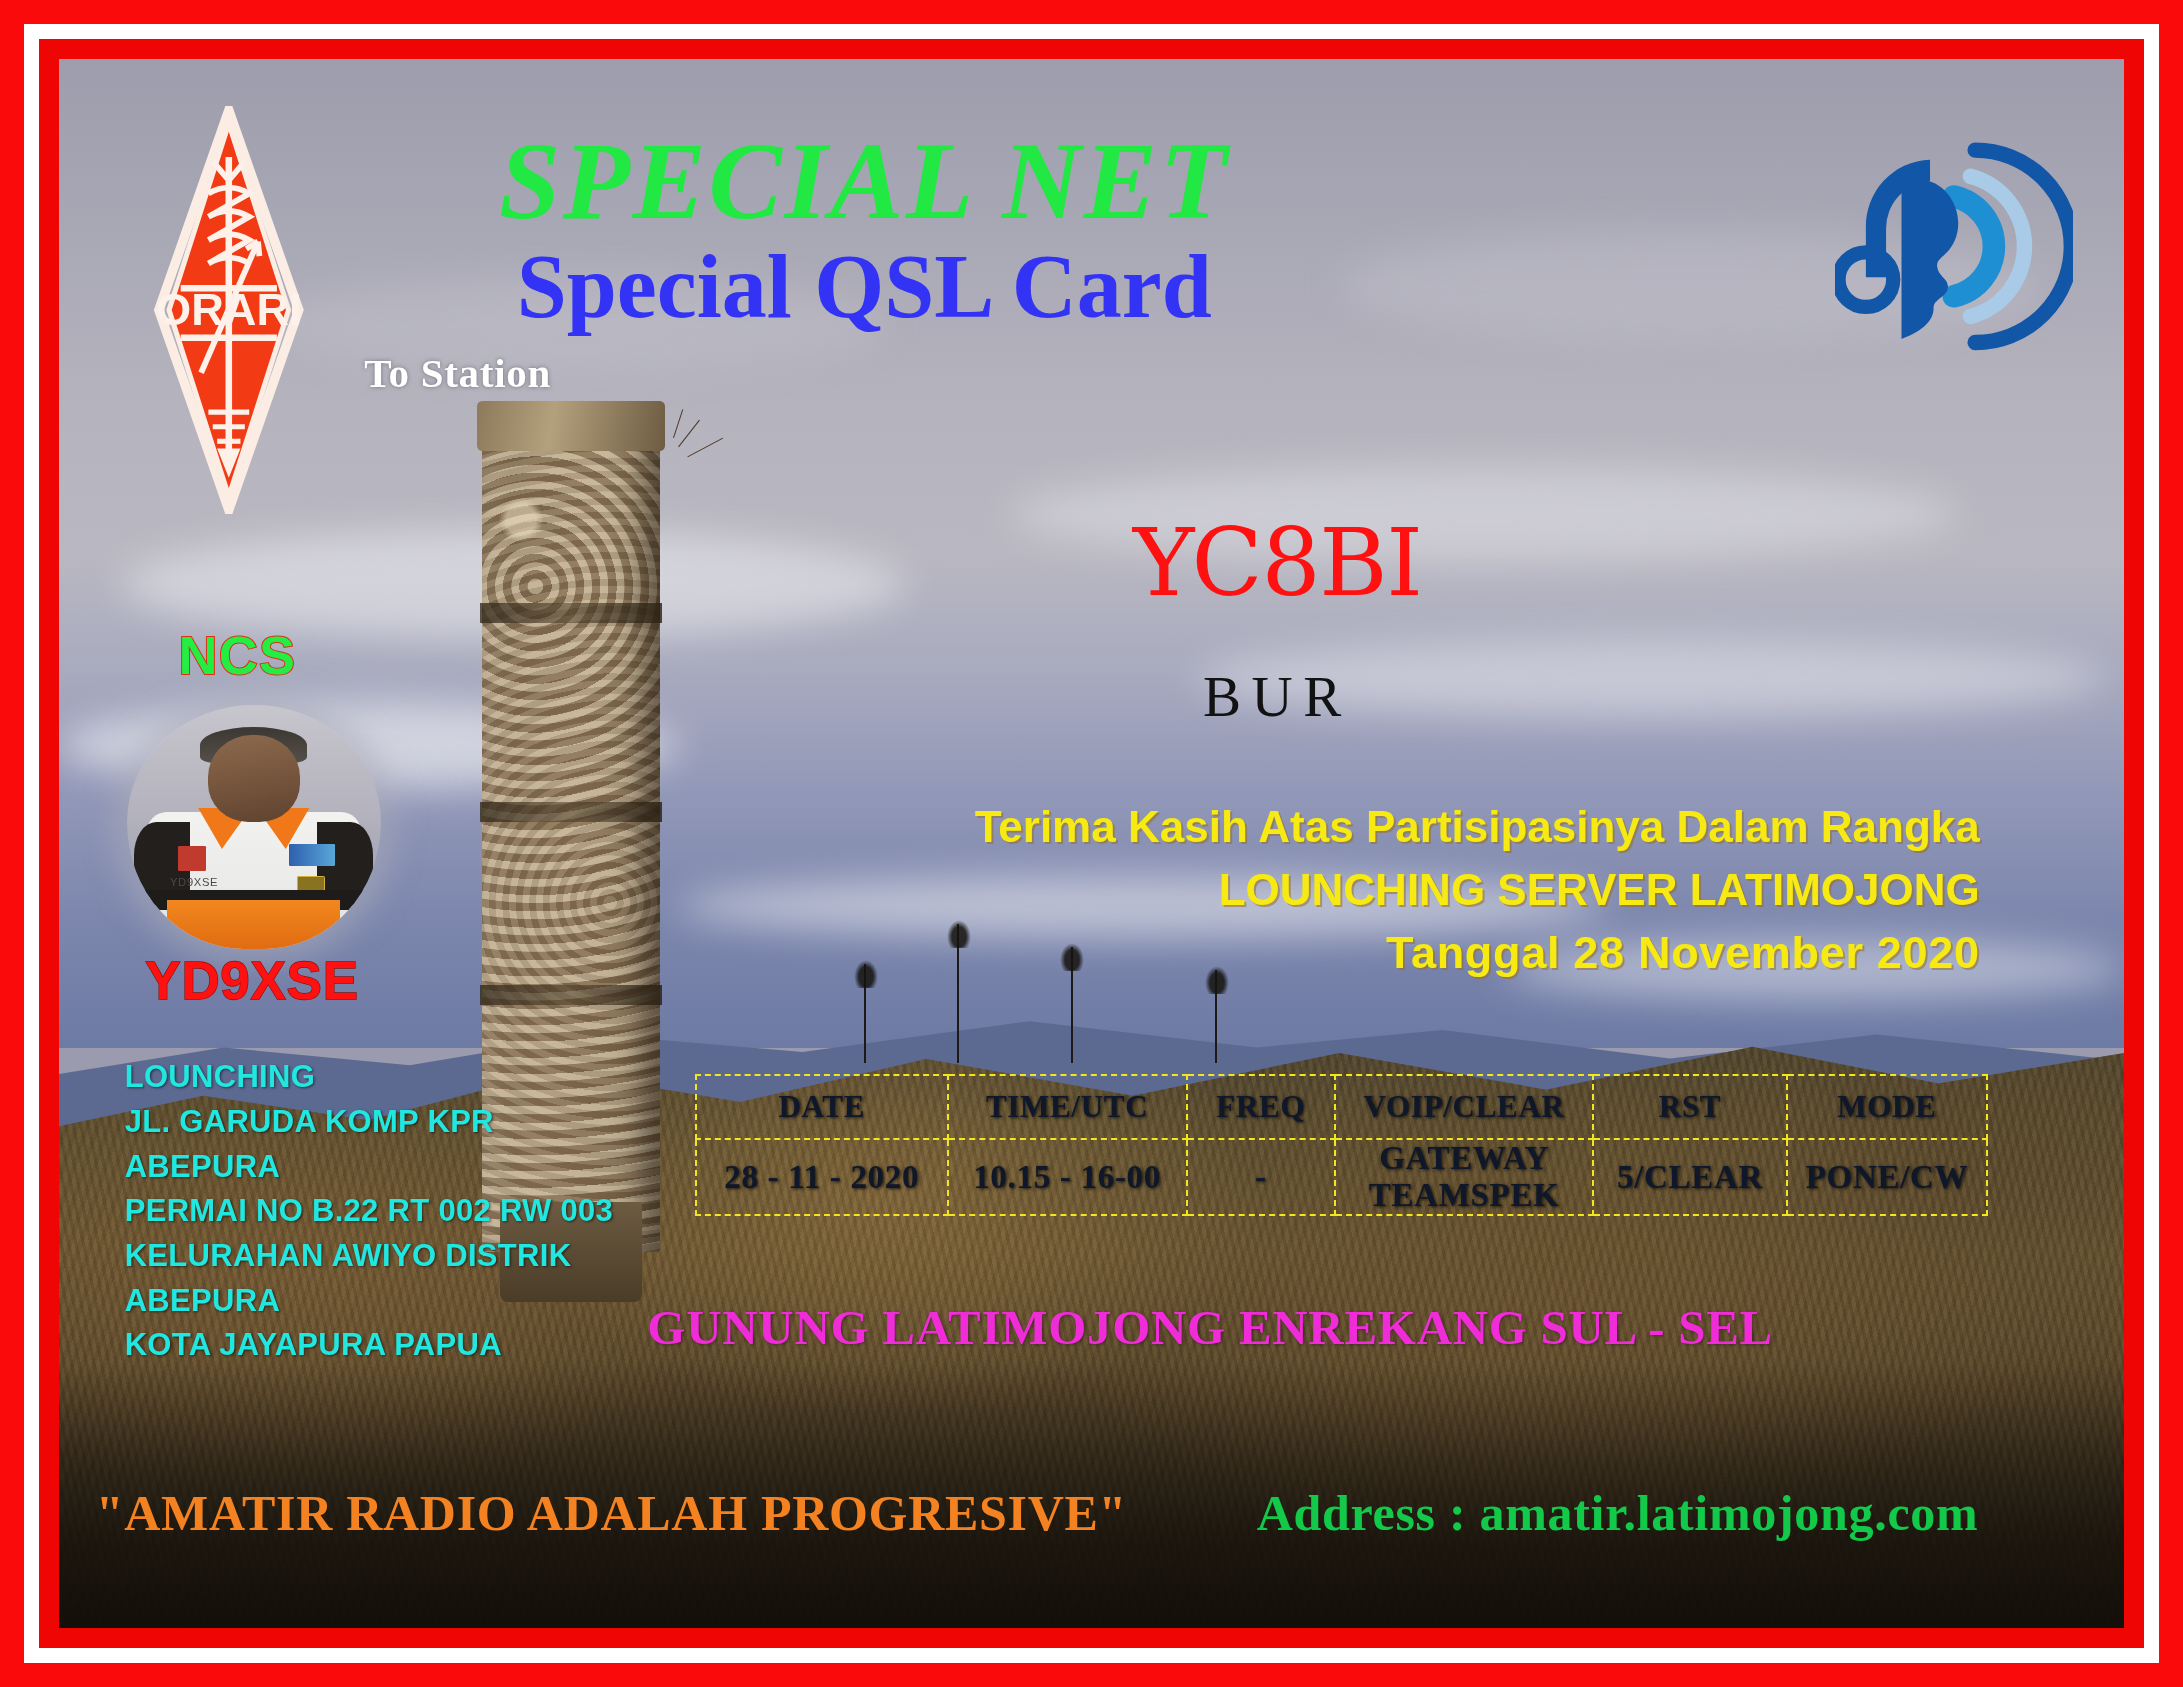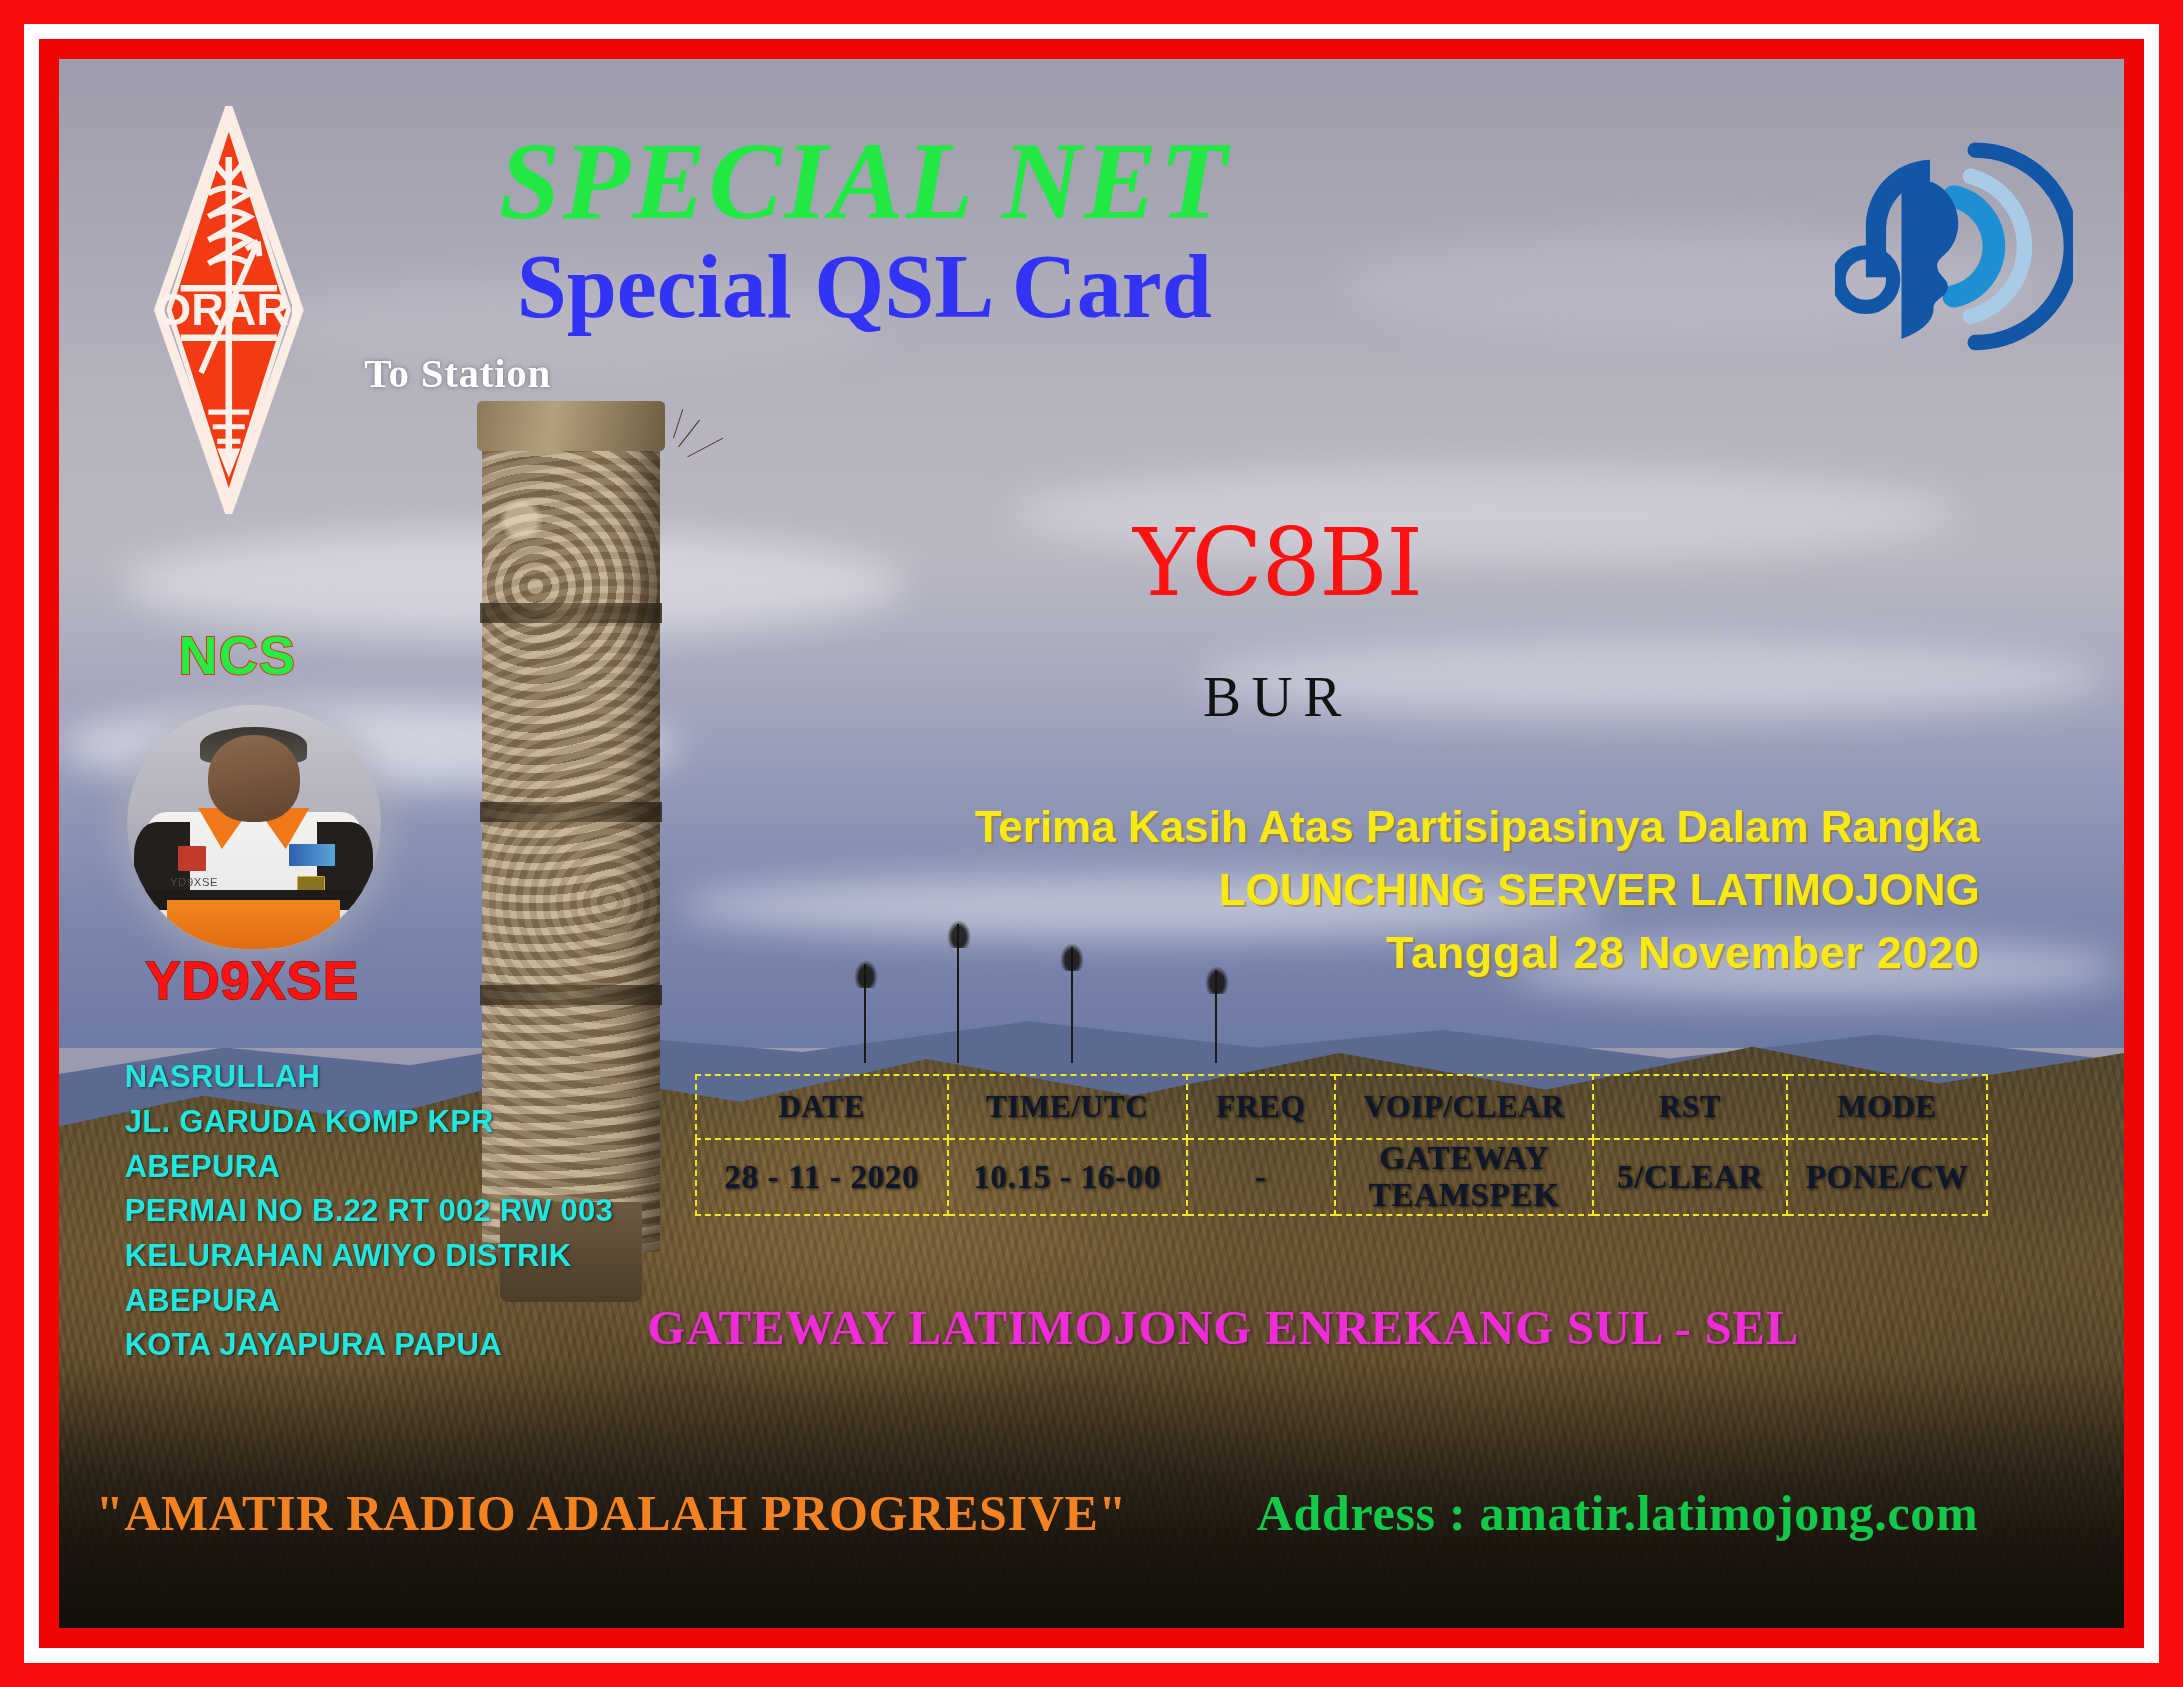--- a/index.html
+++ b/index.html
@@ -445,21 +445,21 @@
        <div class="op-badge-r"></div>
        <div class="op-idcard"></div>
        <div class="op-belt"></div>
        <div class="op-sash"></div>
        <div class="op-call">YD9XSE</div>
      </div>
 
      <div class="ncs-call">YD9XSE</div>
 
      <div class="address">
-       <div>NASRULLAH</div>
+       <div>LOUNCHING</div>
        <div>JL. GARUDA KOMP KPR</div>
        <div>ABEPURA</div>
        <div>PERMAI NO B.22 RT 002 RW 003</div>
        <div>KELURAHAN AWIYO DISTRIK</div>
        <div>ABEPURA</div>
        <div>KOTA JAYAPURA PAPUA</div>
      </div>
 
      <table class="qso-table">
        <tbody>
@@ -478,21 +478,21 @@
          <td class="two-line">
            <div>GATEWAY</div>
            <div>TEAMSPEK</div>
          </td>
          <td>5/CLEAR</td>
          <td>PONE/CW</td>
        </tr>
      </tbody>
           </table>
 
-     <div class="mountain-caption">GATEWAY LATIMOJONG ENREKANG SUL - SEL</div>
+     <div class="mountain-caption">GUNUNG LATIMOJONG ENREKANG SUL - SEL</div>
      <div class="slogan">"AMATIR  RADIO ADALAH PROGRESIVE"</div>
      <div class="addr-url">Address  : amatir.latimojong.com</div>
 
    </div>
   </div>
  </div>
 </div>
 
 
 </body></html>

